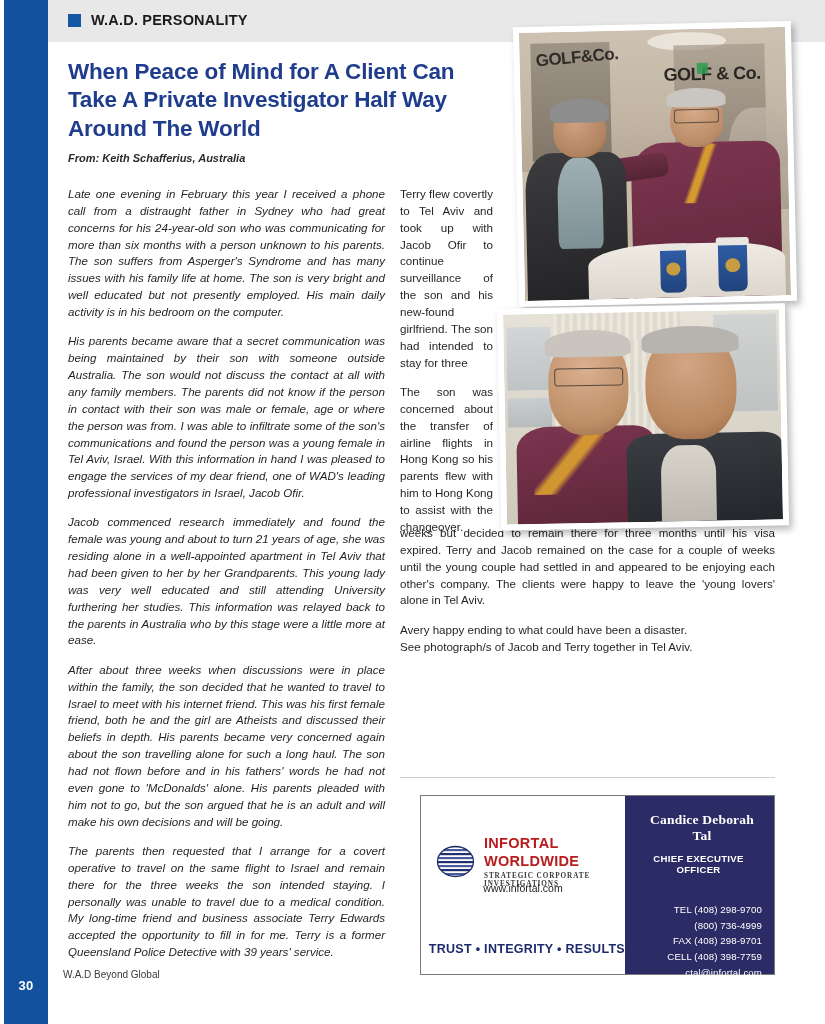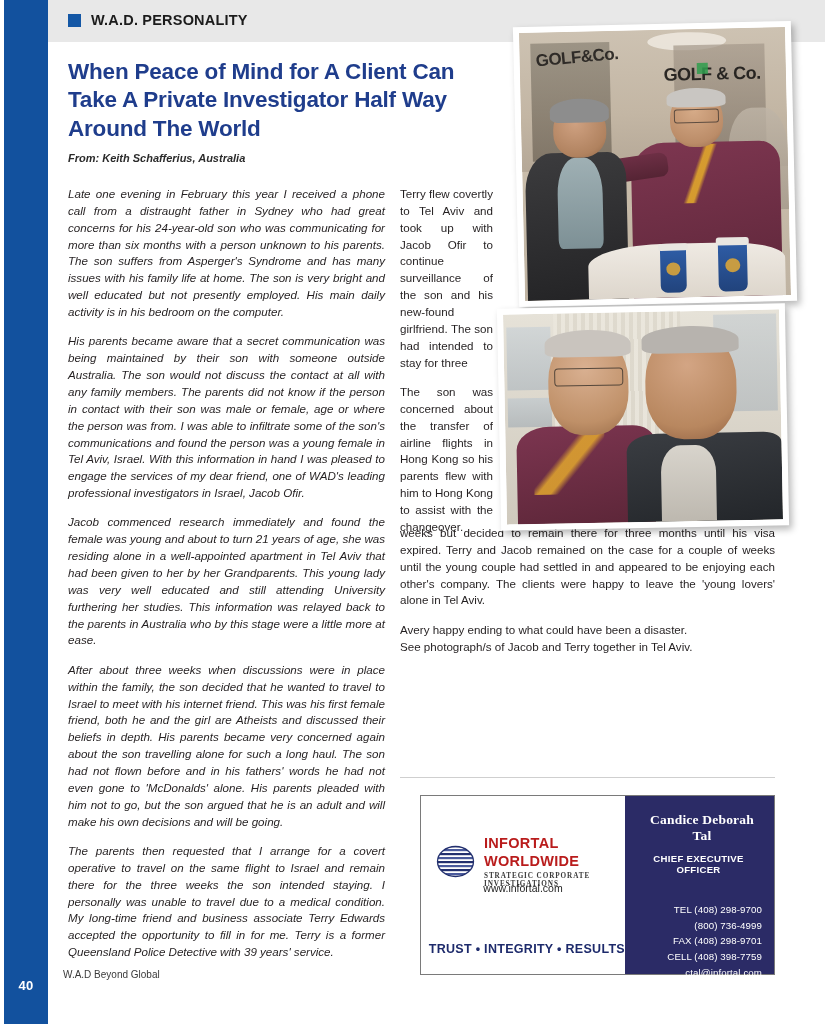--- a/index.html
+++ b/index.html
@@ -419,21 +419,21 @@
     font-size: 10px;
     color: #3a3a3a;
   }
 </style>
 </head>
 <body>
 
 <div id="page">
 
   <div class="spine"></div>
-  <div class="spine-page-number">40</div>
+  <div class="spine-page-number">30</div>
 
   <div class="topband"></div>
   <div class="cat-label">
     <span class="cat-square"></span>
     <span class="cat-text">W.A.D. PERSONALITY</span>
   </div>
 
   <div class="headline">When Peace of Mind for A Client Can Take A Private Investigator Half Way Around The World</div>
   <div class="byline">From: Keith Schafferius, Australia</div>
 

